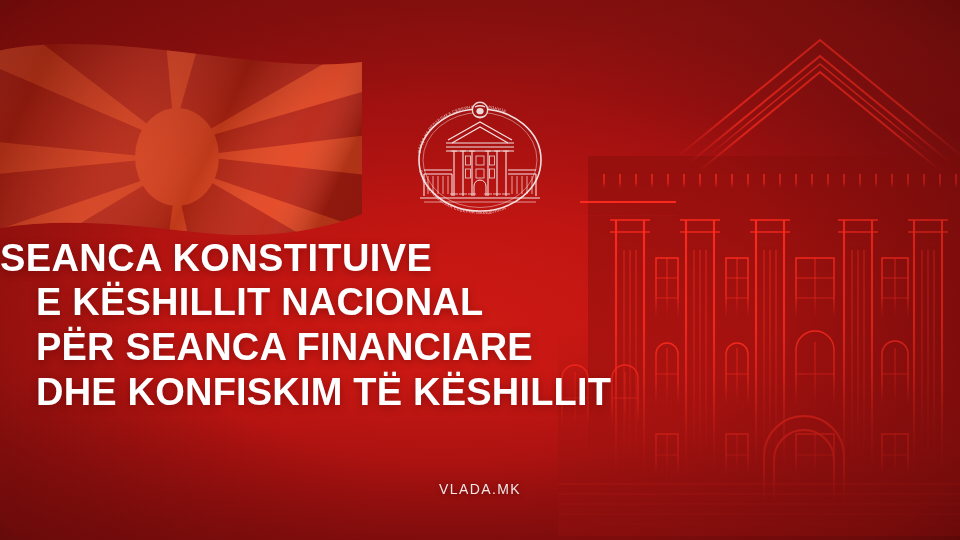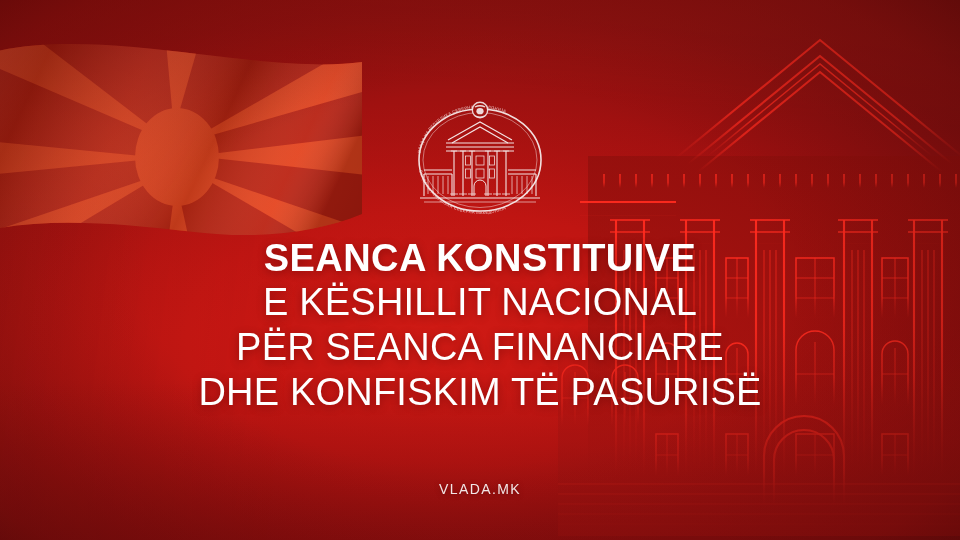--- a/index.html
+++ b/index.html
@@ -87,39 +87,39 @@
     transform: translateX(-50%);
   }
   .emblem svg { display: block; width: 100%; height: 100%; }
 
   
   .headline {
     position: absolute;
     left: 0;
     right: 0;
     top: 236px;
-    text-align: center;
     color: #ffffff;
     text-shadow: 0 2px 9px rgba(80,0,0,.45);
   }
   .hl-line {
     display: block;
     white-space: nowrap;
     letter-spacing: .2px;
   }
   .hl-1 {
     font-weight: 700;
     font-size: 38px;
     line-height: 44px;
     letter-spacing: .4px;
   }
   .hl-2, .hl-3, .hl-4 {
-    font-weight: 400;
+    font-weight: 700;
     font-size: 38px;
     line-height: 45px;
+    margin-left: 36px;
   }
 
   
   .footer {
     position: absolute;
     left: 0;
     right: 0;
     top: 481px;
     text-align: center;
     color: #f2e6e6;
@@ -374,18 +374,18 @@
         <path d="M14,100 L134,100" stroke-width="1.2"></path>
         <path d="M18,104 L130,104" stroke-width="0.9" opacity=".7"></path>
       </g>
     </svg>
   </div>
 
   <div class="headline">
     <span class="hl-line hl-1">SEANCA KONSTITUIVE</span>
     <span class="hl-line hl-2">E KËSHILLIT NACIONAL</span>
     <span class="hl-line hl-3">PËR SEANCA FINANCIARE</span>
-    <span class="hl-line hl-4">DHE KONFISKIM TË PASURISË</span>
+    <span class="hl-line hl-4">DHE KONFISKIM TË KËSHILLIT</span>
   </div>
 
   <div class="footer">VLADA.MK</div>
 
 </div>
 
 </body></html>

